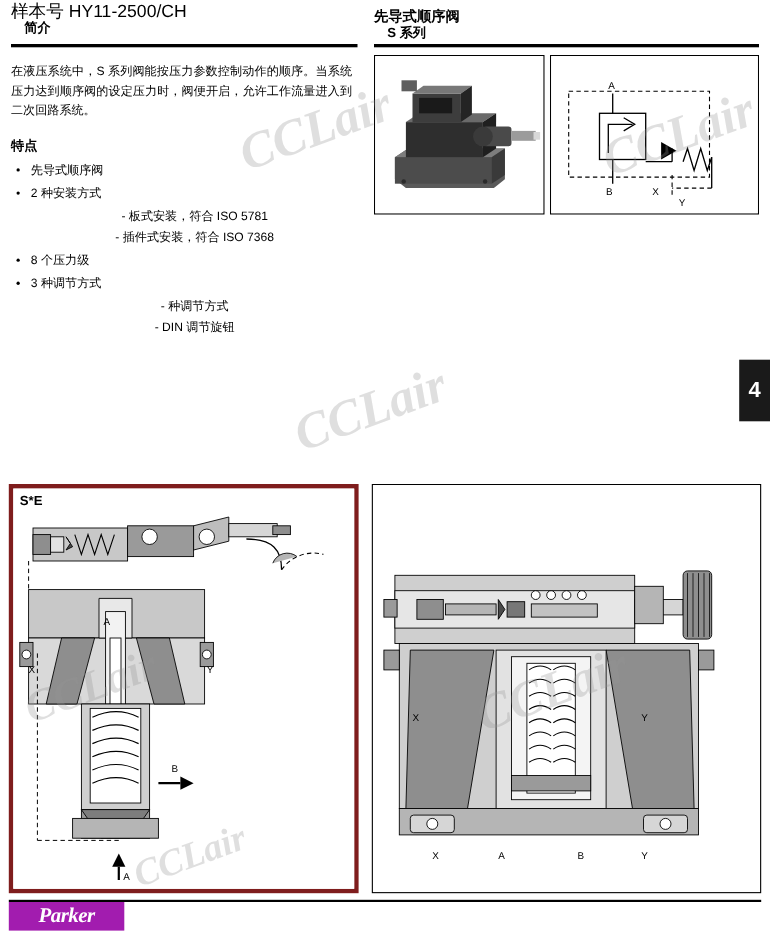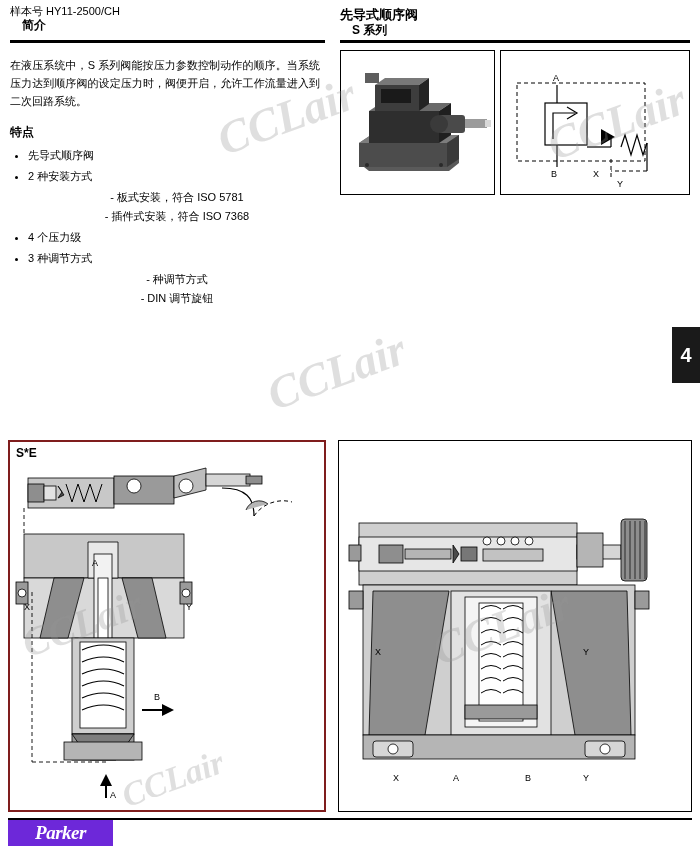--- a/index.html
+++ b/index.html
@@ -12,21 +12,21 @@
     position:relative;
     overflow:hidden;
   }
 
   
   .header {
     position:absolute; top:0; left:0; width:700px; height:46px;
   }
   .hdr-left { position:absolute; left:10px; top:4px; width:320px; }
   .hdr-right { position:absolute; left:340px; top:4px; width:350px; }
-  .hdr-doc { font-size:11px; line-height:14px; }
+  .hdr-doc { font-size:16px; line-height:14px; }
   .hdr-title { font-size:13px; font-weight:bold; line-height:17px; margin-top:2px; }
   .hdr-sub { font-size:12px; font-weight:bold; line-height:15px;margin-left:12px; }
   .hdr-rule-left {
     position:absolute; left:10px; top:40px; width:315px; height:3px; background:#000;
   }
   .hdr-rule-right {
     position:absolute; left:340px; top:40px; width:350px; height:3px; background:#000;
   }
 
   
@@ -63,37 +63,37 @@
   
   .chapter-tab {
     position:absolute; right:0; top:327px; width:28px; height:56px;
     background:#1a1a1a; color:#fff; font-size:20px; font-weight:bold;
     display:flex; align-items:center; justify-content:center;
   }
 
   
   .draw-left {
     position:absolute; left:8px; top:440px; width:318px; height:372px;
-    border:2px solid #7f1d1d; background:#fff; overflow:hidden;
+    border:4px solid #7f1d1d; background:#fff; overflow:hidden;
   }
   .draw-right {
     position:absolute; left:338px; top:440px; width:354px; height:372px;
     border:1px solid #000; background:#fff; overflow:hidden;
   }
   .sec-label {
     position:absolute; left:6px; top:4px; font-size:12px; font-weight:bold;
   }
 
   
   .footer-rule {
     position:absolute; left:8px; top:818px; width:684px; height:2px; background:#000;
   }
   .logo {
     position:absolute; left:8px; top:820px; width:105px; height:26px;
-    background:#6d28d9; color:#fff;
+    background:#a21caf; color:#fff;
     display:flex; align-items:center; justify-content:center;
   }
   .logo-text {
     font-family:"Liberation Serif", serif;
     font-style:italic; font-weight:bold; font-size:19px; letter-spacing:-0.5px;
   }
 
   
   .wm {
     position:absolute;
@@ -141,21 +141,21 @@
       <span>先导式顺序阀</span>
     </li>
     <li>
       <span>2 种安装方式</span>
       <ul class="sub">
         <li>板式安装，符合 ISO 5781</li>
         <li>插件式安装，符合 ISO 7368</li>
       </ul>
     </li>
     <li>
-      <span>4 个压力级</span>
+      <span>8 个压力级</span>
     </li>
     <li>
       <span>3 种调节方式</span>
       <ul class="sub">
         <li>种调节方式</li>
         <li>DIN 调节旋钮</li>
       </ul>
     </li>
   </ul>
 </div>

